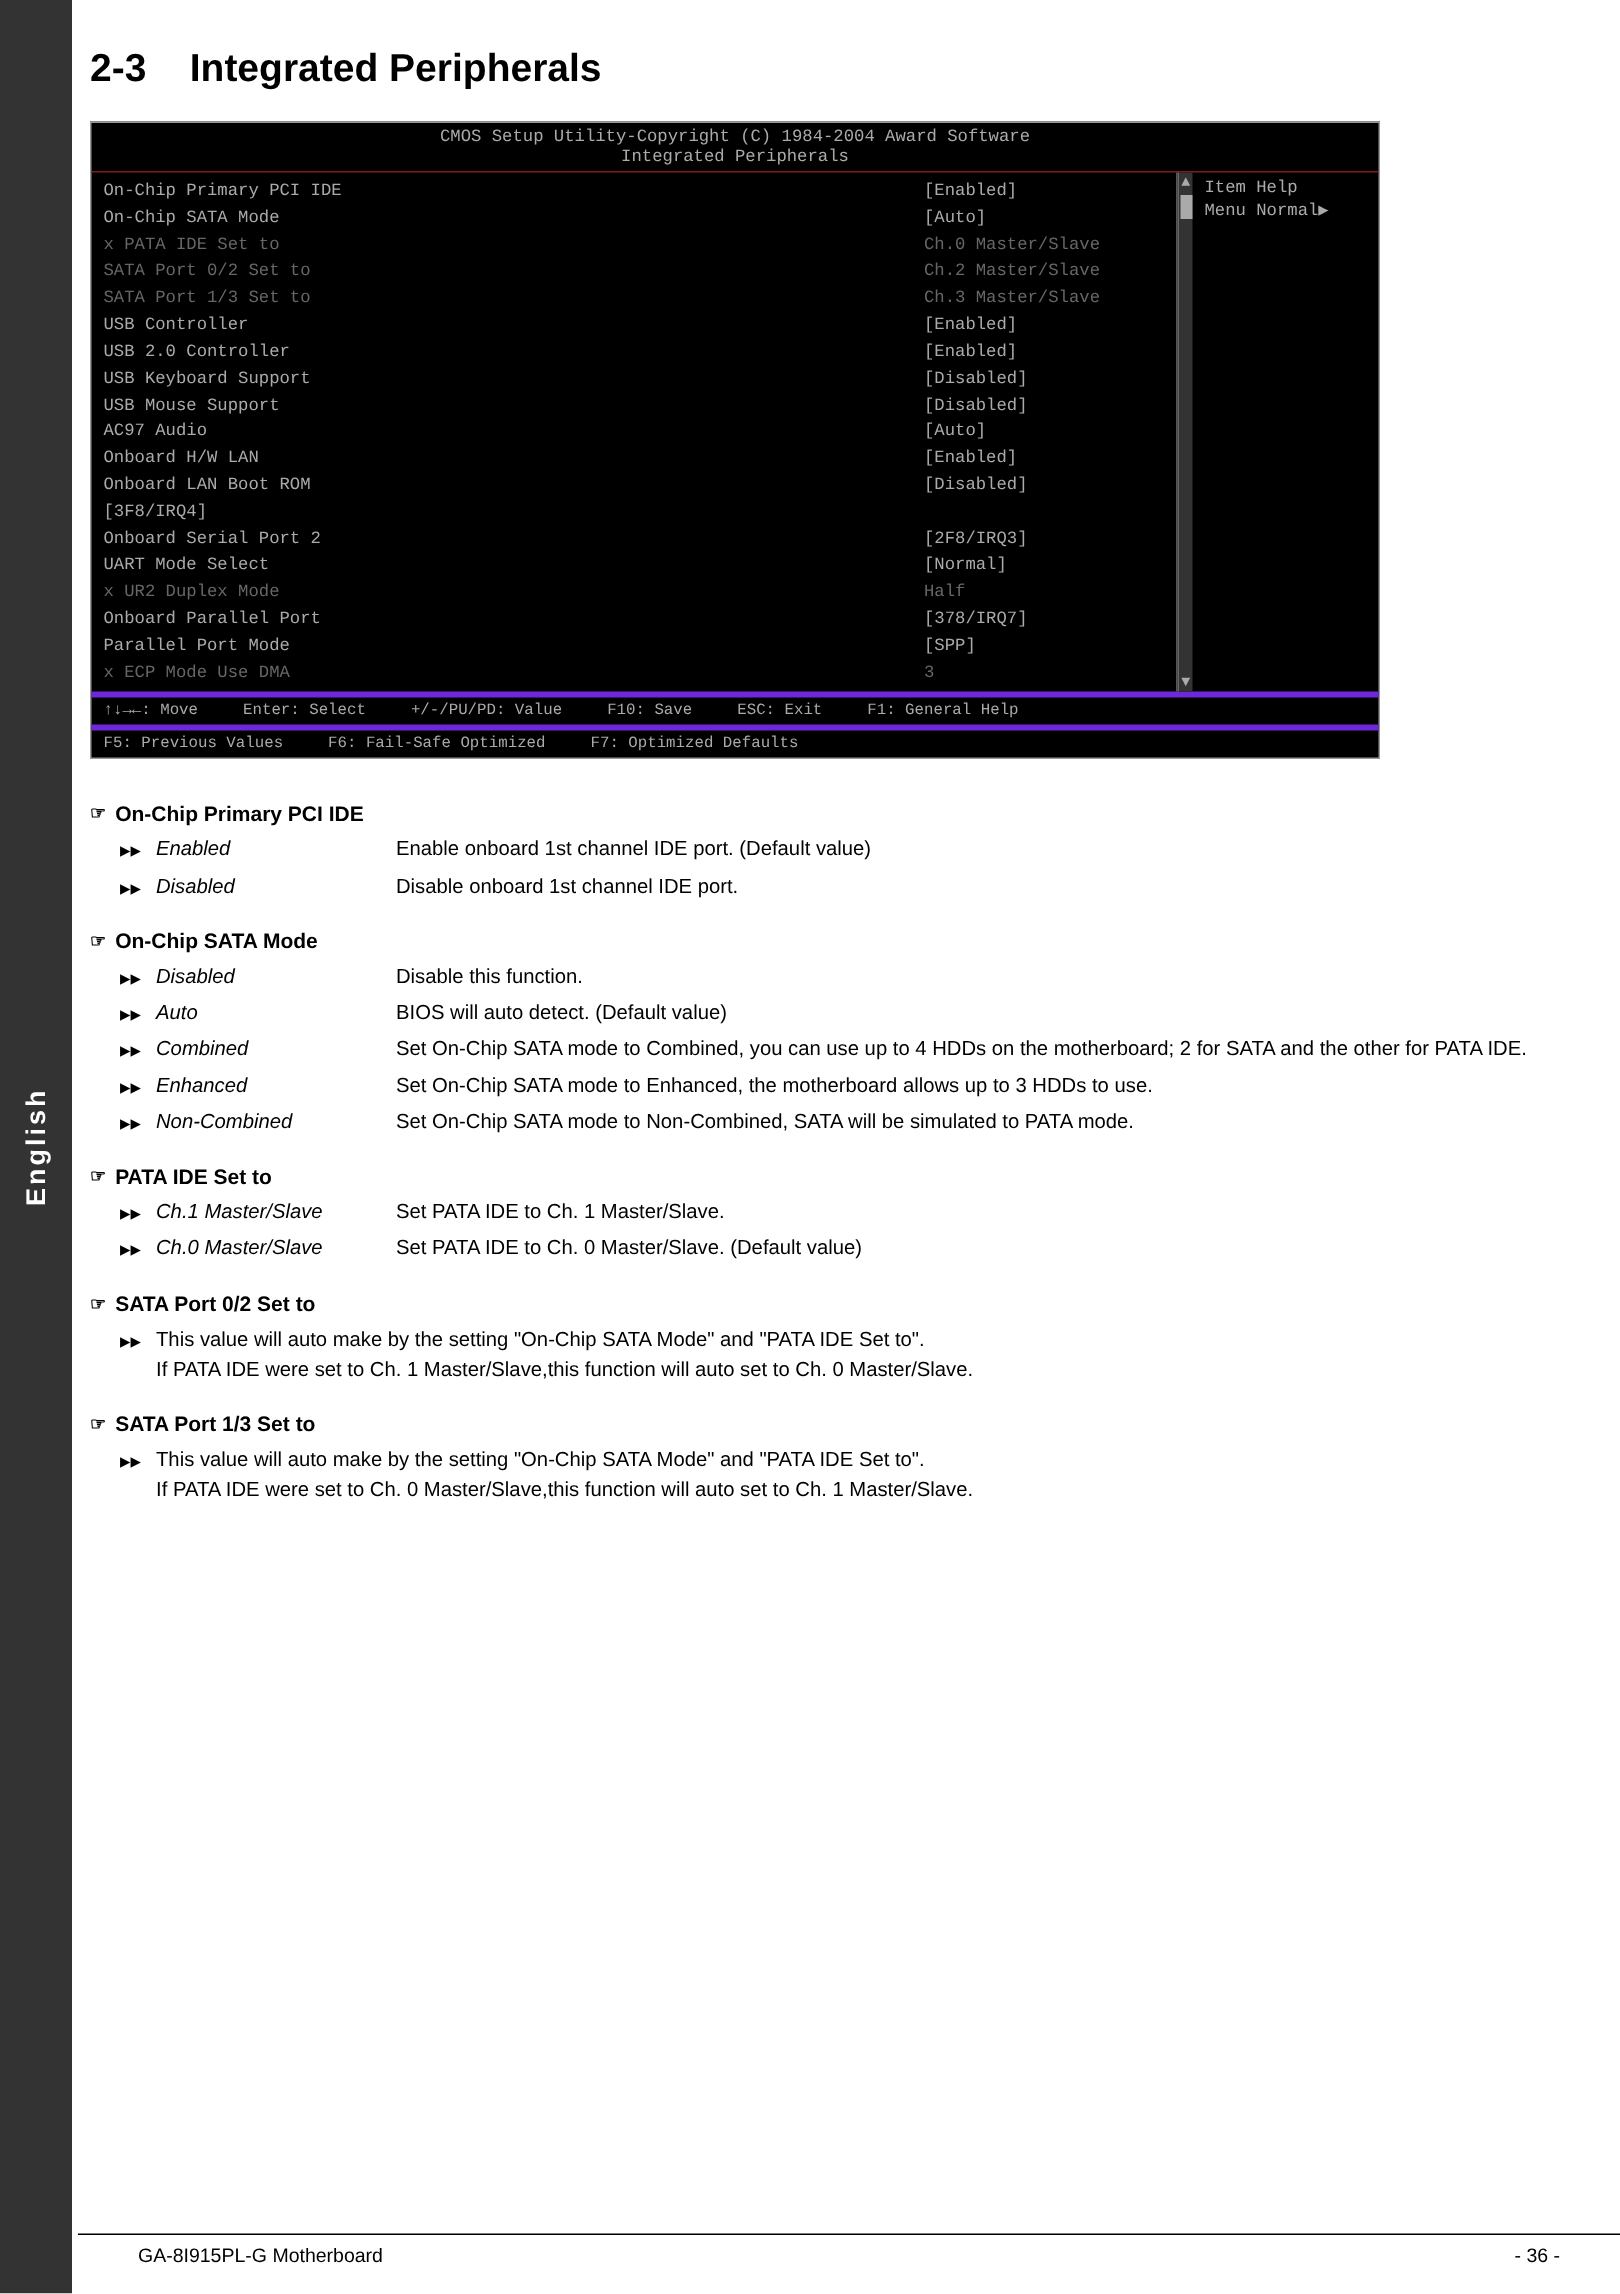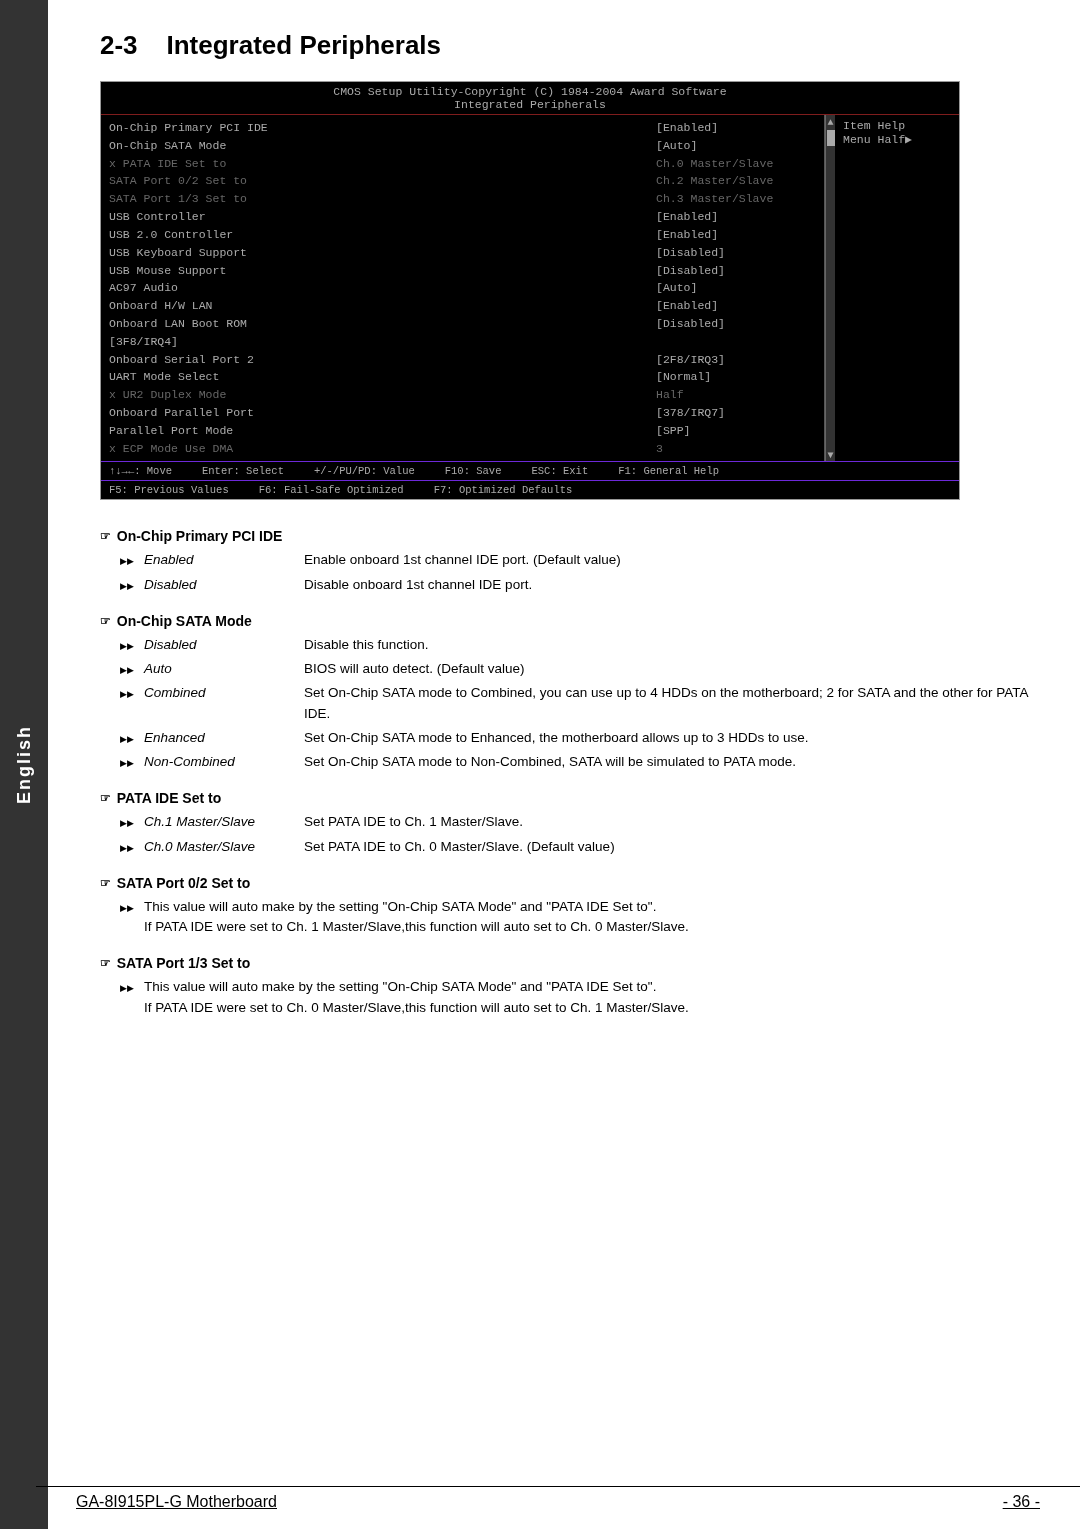--- a/index.html
+++ b/index.html
@@ -29,21 +29,21 @@
       color: #fff;
       font-size: 18px;
       font-weight: bold;
       writing-mode: vertical-rl;
       transform: rotate(180deg);
       letter-spacing: 2px;
     }
 
     
     .main-content {
-      margin-left: 64px;
+      margin-left: 24px;
       padding: 30px 36px;
     }
 
     
     .page-title {
       font-size: 26px;
       font-weight: bold;
       margin-bottom: 20px;
       color: #000;
     }
@@ -88,21 +88,21 @@
       color: #666;
     }
     .bios-col-left {
       flex: 1;
     }
     .bios-col-right {
       min-width: 160px;
       text-align: left;
     }
     .bios-footer {
-      border-top: 1px solid #6d28d9;
+      border-top: 4px solid #6d28d9;
       padding: 3px 8px;
       display: flex;
       justify-content: space-between;
       font-size: 10.5px;
       color: #aaa;
       align-items: flex-end;
     }
     .bios-footer-row {
       display: flex;
       gap: 30px;
@@ -167,29 +167,28 @@
     .option-desc {
       flex: 1;
       color: #000;
       line-height: 1.5;
     }
 
     
     .page-footer {
       position: absolute;
       bottom: 18px;
-      left: 36px;
+      left: 52px;
       right: 0;
       display: flex;
       justify-content: space-between;
-      font-size: 16px;
+      font-size: 13px;
       padding: 0 40px;
       border-top: 1px solid #000;
       padding-top: 6px;
-      text-decoration: underline;
     }
 
     .double-arrow::before {
       content: "▶▶";
       font-size: 9px;
       margin-right: 3px;
     }
   </style>
 </head>
 <body>
@@ -290,21 +289,21 @@
             <span class="bios-col-right">3</span>
           </div>
         </div>
       <div class="scrollbar-indicator">
         <span class="scroll-arrow">▲</span>
         <div class="scroll-thumb"></div>
         <span class="scroll-arrow" style="margin-top:auto;">▼</span>
       </div>
       <div class="bios-sidebar">
         <div>Item Help</div>
-        <div>Menu Half▶</div>
+        <div>Menu Normal▶</div>
       </div>
     </div>
     <div class="bios-footer">
       <div class="bios-footer-row">
         <span>↑↓→←: Move</span>
         <span>Enter: Select</span>
         <span>+/-/PU/PD: Value</span>
         <span>F10: Save</span>
         <span>ESC: Exit</span>
         <span>F1: General Help</span>

